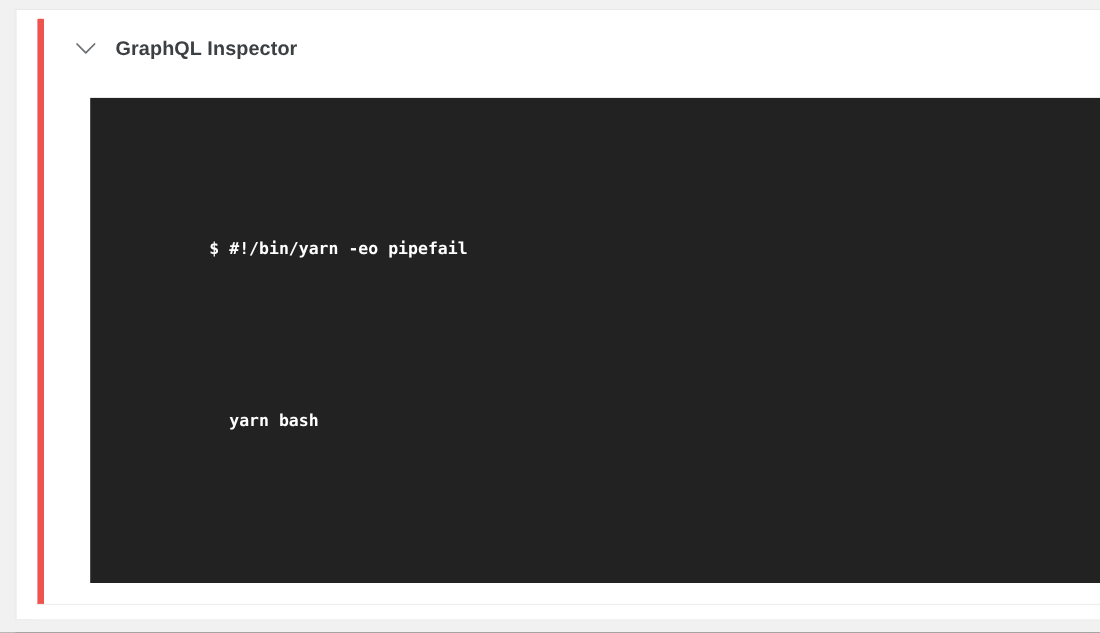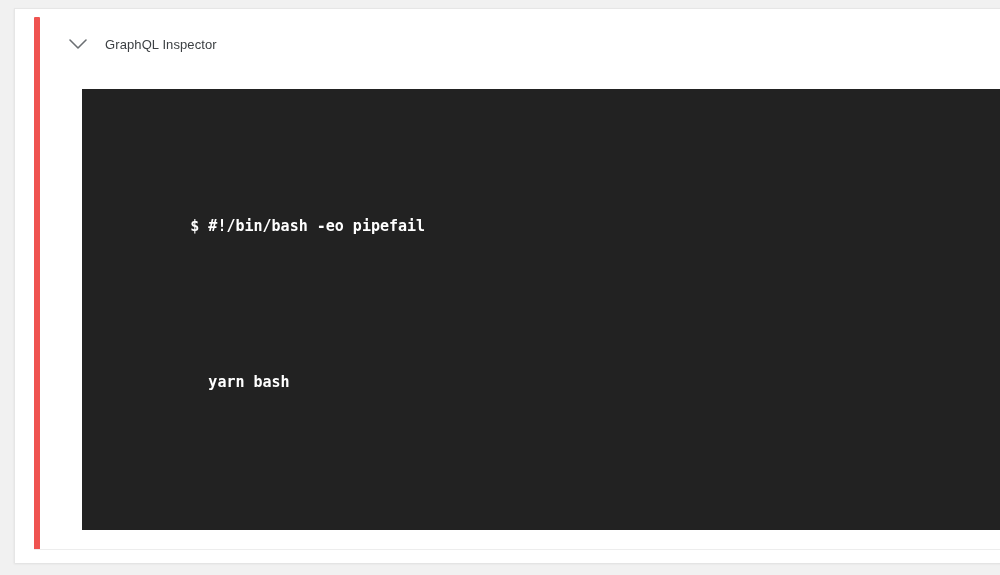--- a/index.html
+++ b/index.html
@@ -70,22 +70,22 @@
     user-select: none;
   }
   .chevron-icon {
     width: 26px;
     height: 26px;
     display: block;
     flex: 0 0 auto;
   }
   .chevron-icon svg { display: block; }
   .step-title {
-    font-size: 13px;
-    font-weight: normal;
+    font-size: 18px;
+    font-weight: bold;
     color: #3c4043;
     letter-spacing: 0.1px;
     white-space: nowrap;
   }
 
   
   .terminal {
     position: absolute;
     left: 67px;
     top: 80px;
@@ -142,21 +142,21 @@
           <path d="M5 9 L13 17 L21 9" fill="none" stroke="#6b6f73" stroke-width="1.6" stroke-linecap="round" stroke-linejoin="round"></path>
         </svg>
       </span>
       <span class="step-title">GraphQL Inspector</span>
     </div>
 
     <div class="terminal">
       <div class="term-body">
 
         <div class="term-line">
-          <span class="bold">$ #!/bin/bash -eo pipefail</span>
+          <span class="bold">$ #!/bin/yarn -eo pipefail</span>
         </div>
 
         <div class="term-line">
           <span class="bold">  yarn bash</span>
         </div>
 
         <div class="term-line blank"></div>
 
         
 

